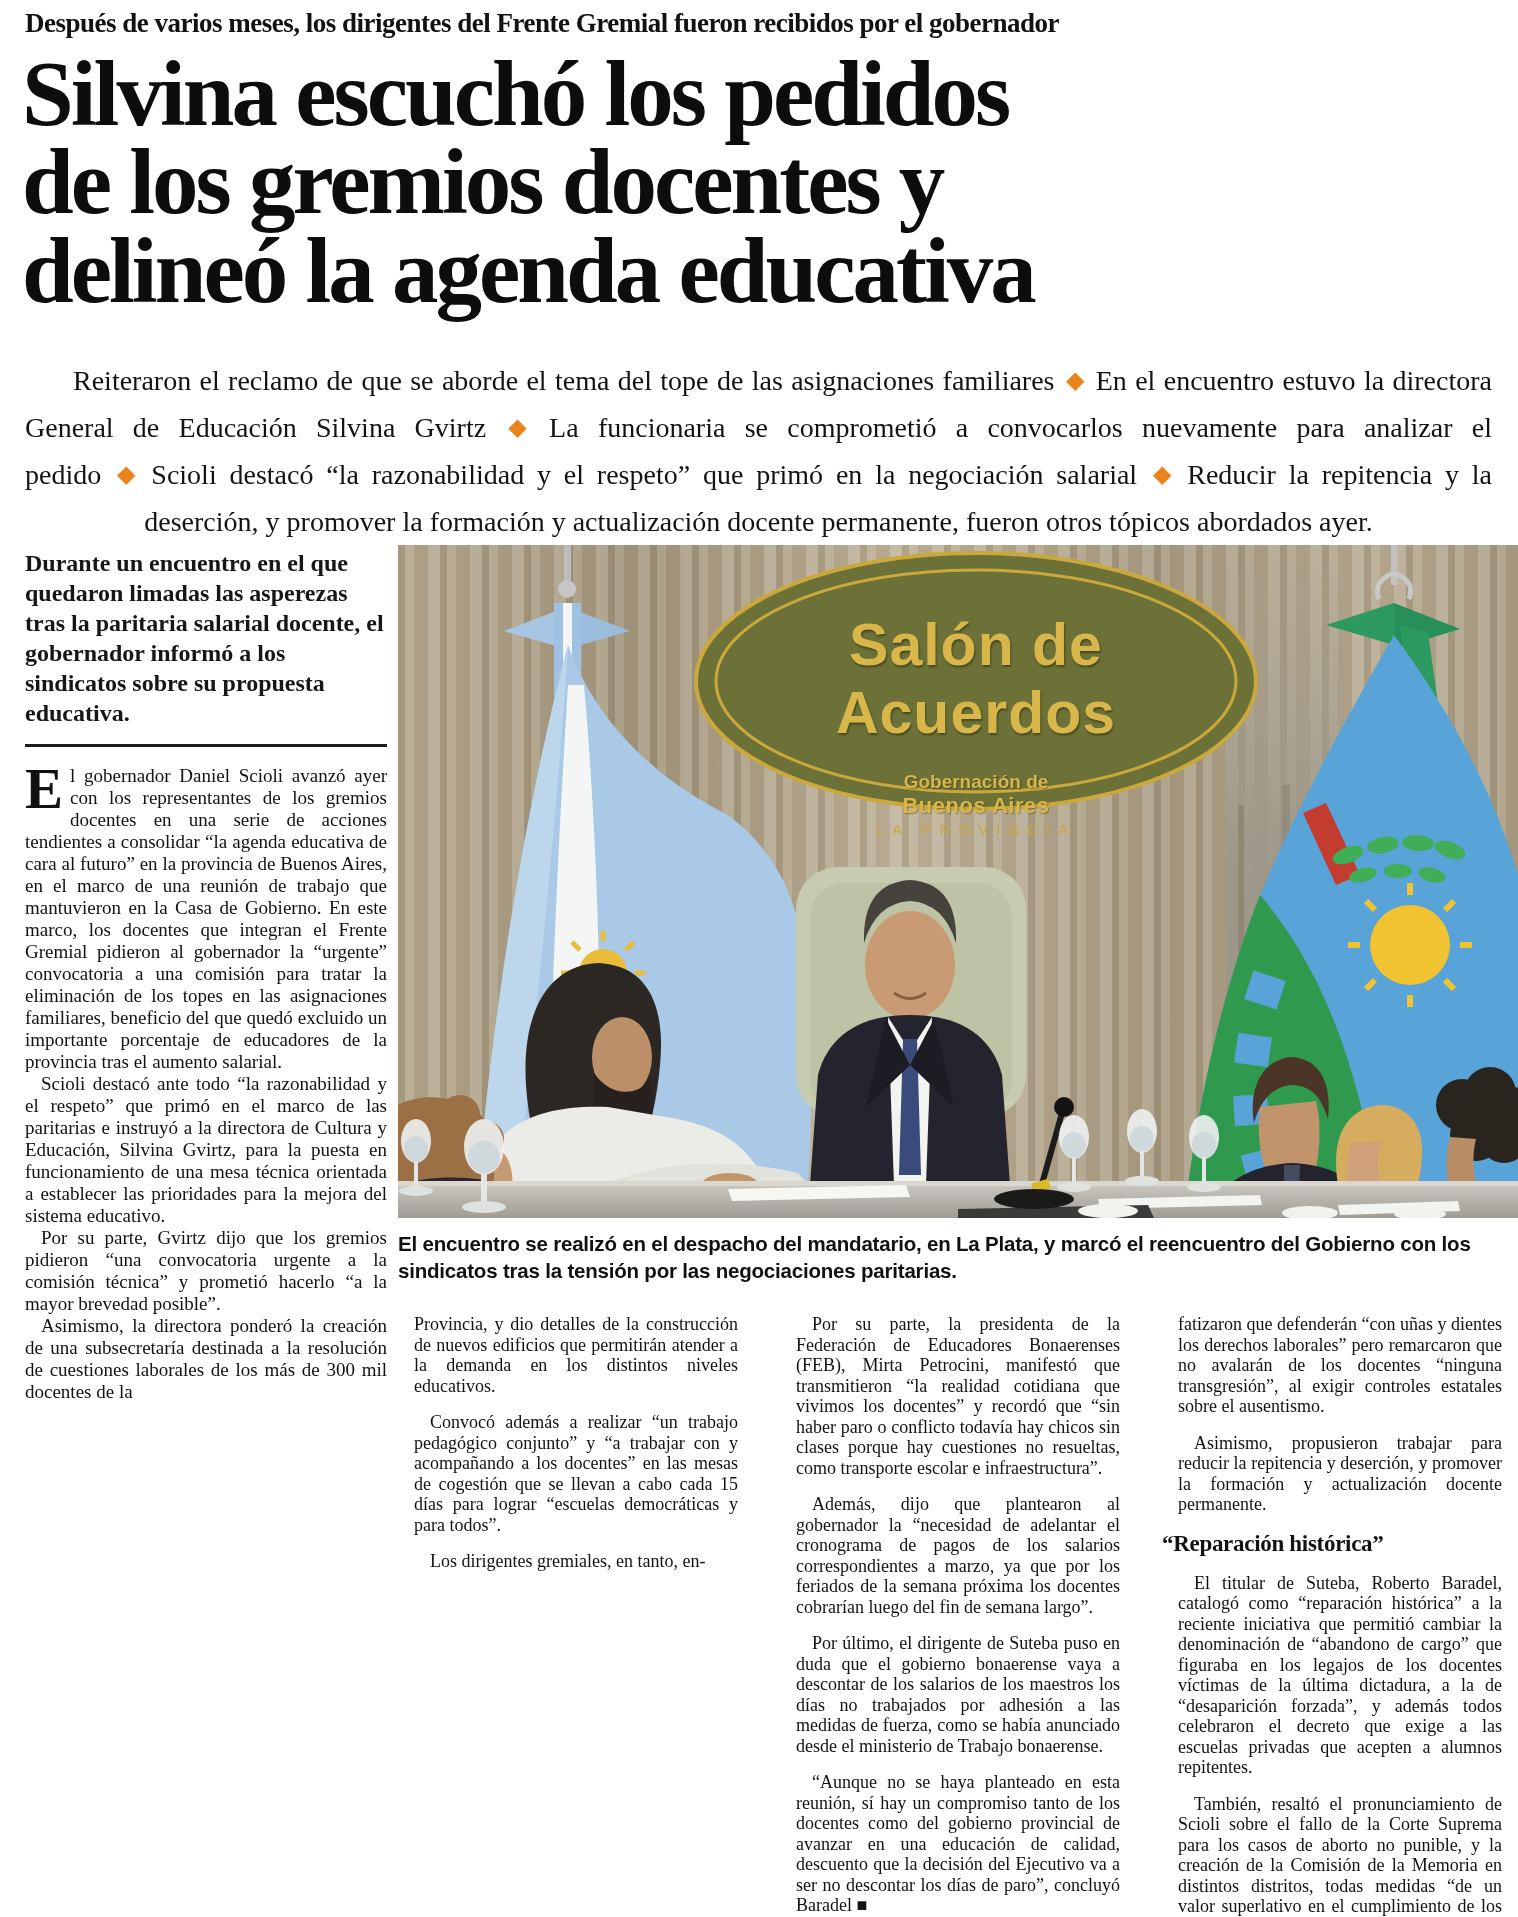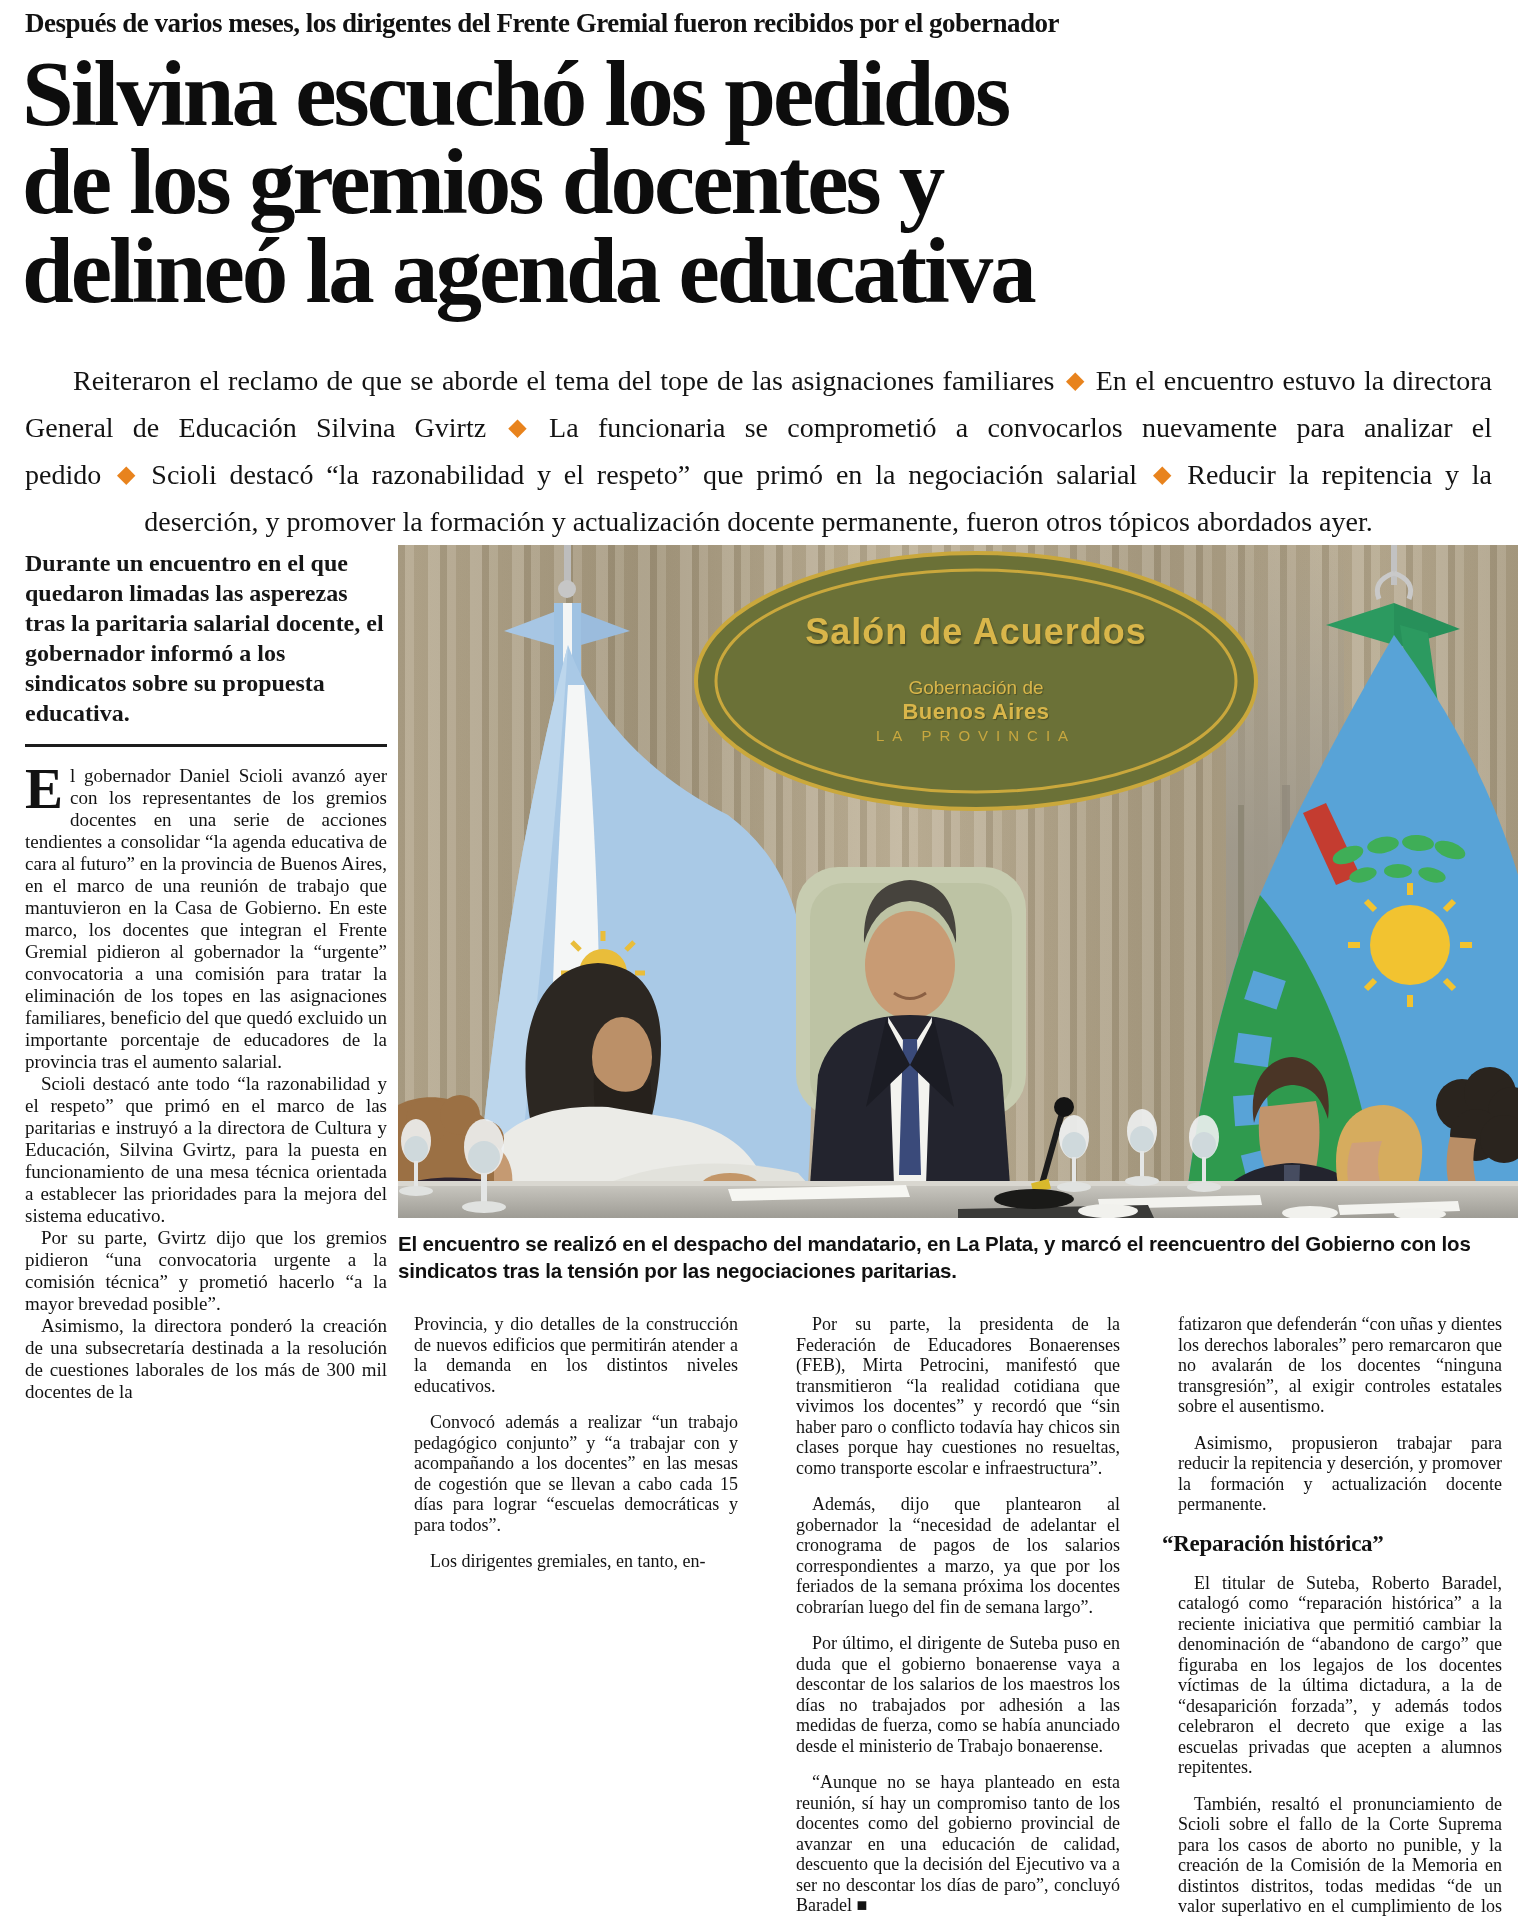--- a/index.html
+++ b/index.html
@@ -27,22 +27,22 @@
   .photo{position:absolute;left:398px;top:545px;width:1120px;height:673px;margin:0;overflow:hidden;
     background:
       repeating-linear-gradient(90deg, rgba(70,60,40,0.12) 0px, rgba(70,60,40,0.12) 7px,
         rgba(255,255,255,0.10) 7px, rgba(255,255,255,0.10) 16px,
         rgba(70,60,40,0.05) 16px, rgba(70,60,40,0.05) 30px,
         rgba(255,255,255,0.14) 30px, rgba(255,255,255,0.14) 42px),
       linear-gradient(90deg,#b3a68c 0%,#a2957b 22%,#beb197 45%,#a79a80 68%,#b6a98f 88%,#a89b81 100%);}
   .photo svg{position:absolute;left:0;top:0;}
   .sign-text{position:absolute;left:318px;top:66px;width:520px;text-align:center;
              font-family:"Liberation Sans",sans-serif;color:#d9b64a;}
-  .sign-title{font-size:36px;font-weight:bold;letter-spacing:1px;text-shadow:1px 2px 2px rgba(0,0,0,0.35);}
-  .sign-l1{margin-top:24px;font-size:19px;font-weight:normal;text-shadow:1px 1px 1px rgba(0,0,0,0.3);}
+  .sign-title{font-size:59px;font-weight:bold;letter-spacing:1px;text-shadow:1px 2px 2px rgba(0,0,0,0.35);}
+  .sign-l1{margin-top:24px;font-size:19px;font-weight:bold;text-shadow:1px 1px 1px rgba(0,0,0,0.3);}
   .sign-l2{font-size:22px;font-weight:bold;letter-spacing:0.5px;text-shadow:1px 1px 1px rgba(0,0,0,0.3);}
   .sign-l3{font-size:15px;letter-spacing:8px;color:#c9a83f;margin-top:2px;}
 
   .caption{position:absolute;left:398px;top:1230px;width:1120px;margin:0;
            font-family:"Liberation Sans",sans-serif;font-weight:bold;font-size:20.5px;
            line-height:27px;letter-spacing:-0.2px;color:#111;}
 
   .cols{position:absolute;left:398px;top:1298px;width:1120px;display:flex;gap:26px;}
   .col{width:356px;}
   .col p{margin:16px;font-size:18px;line-height:20.5px;text-align:justify;text-indent:16px;}

